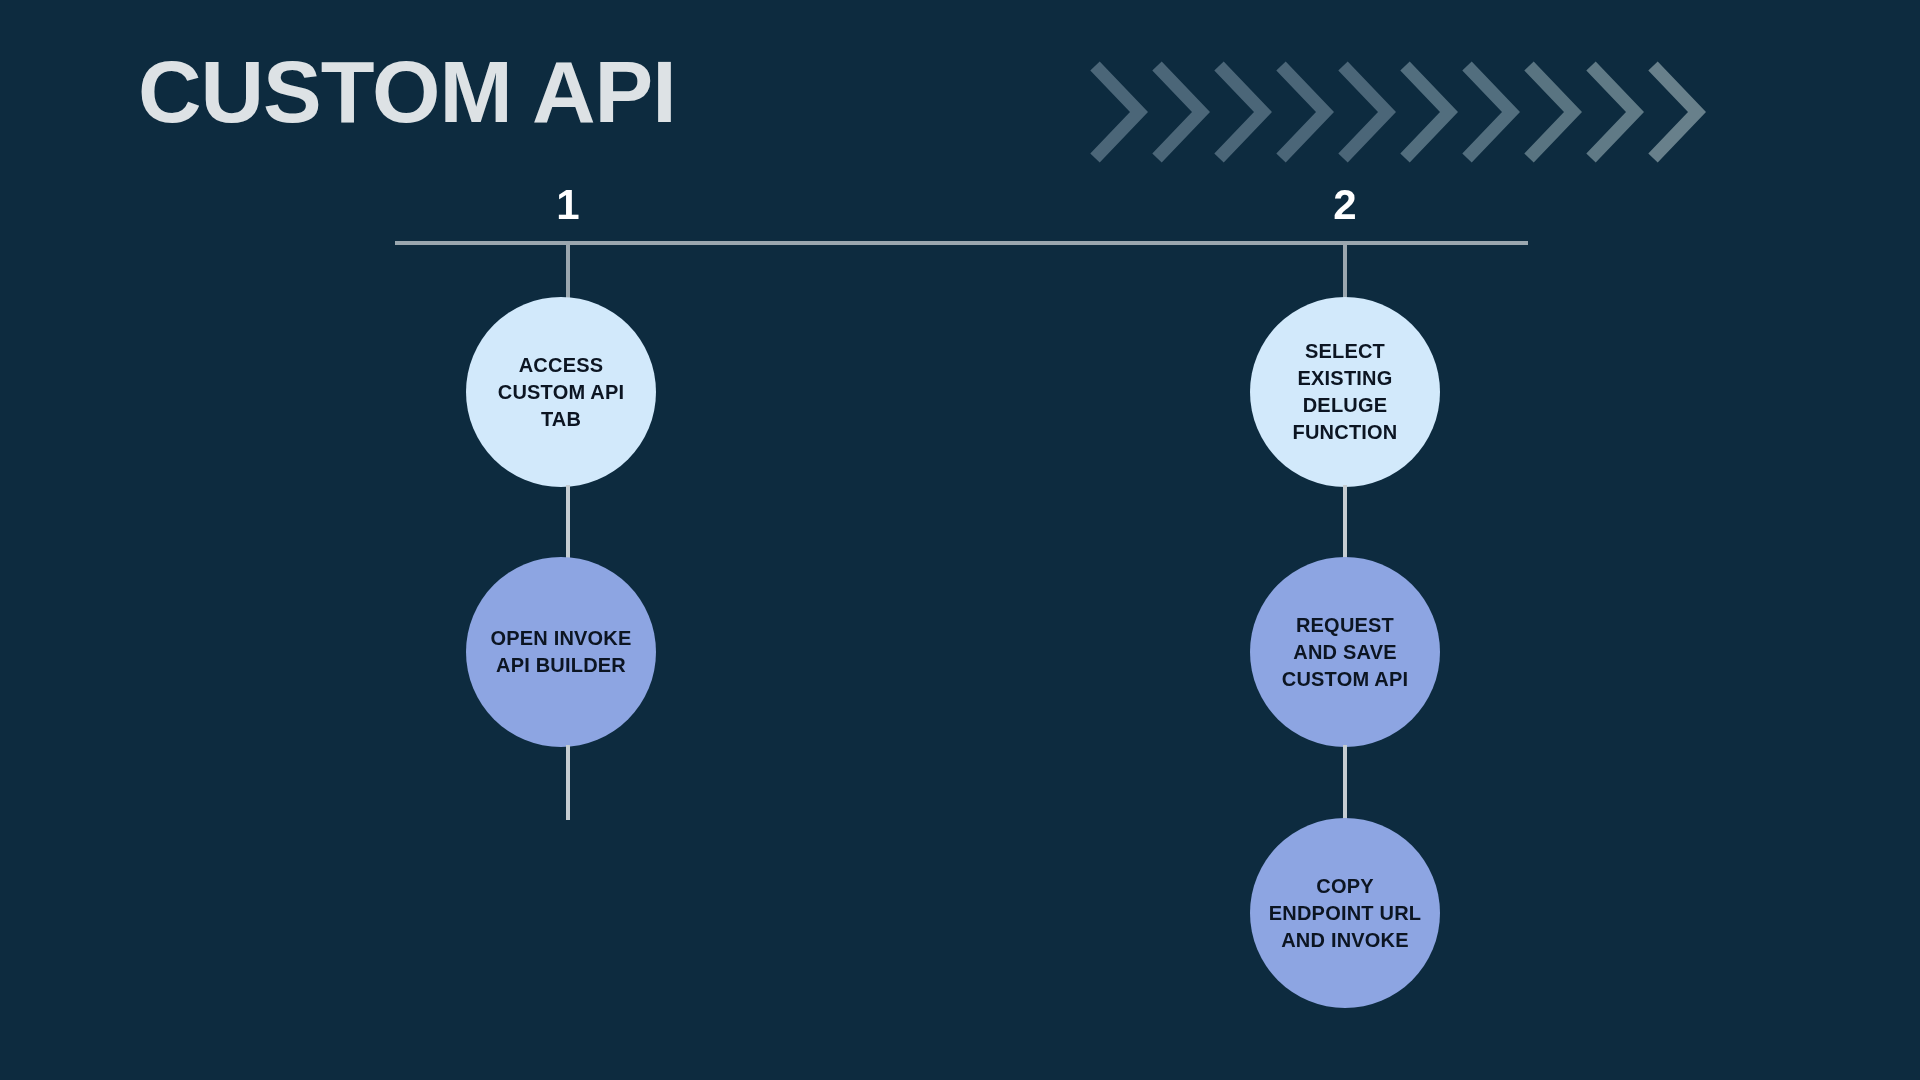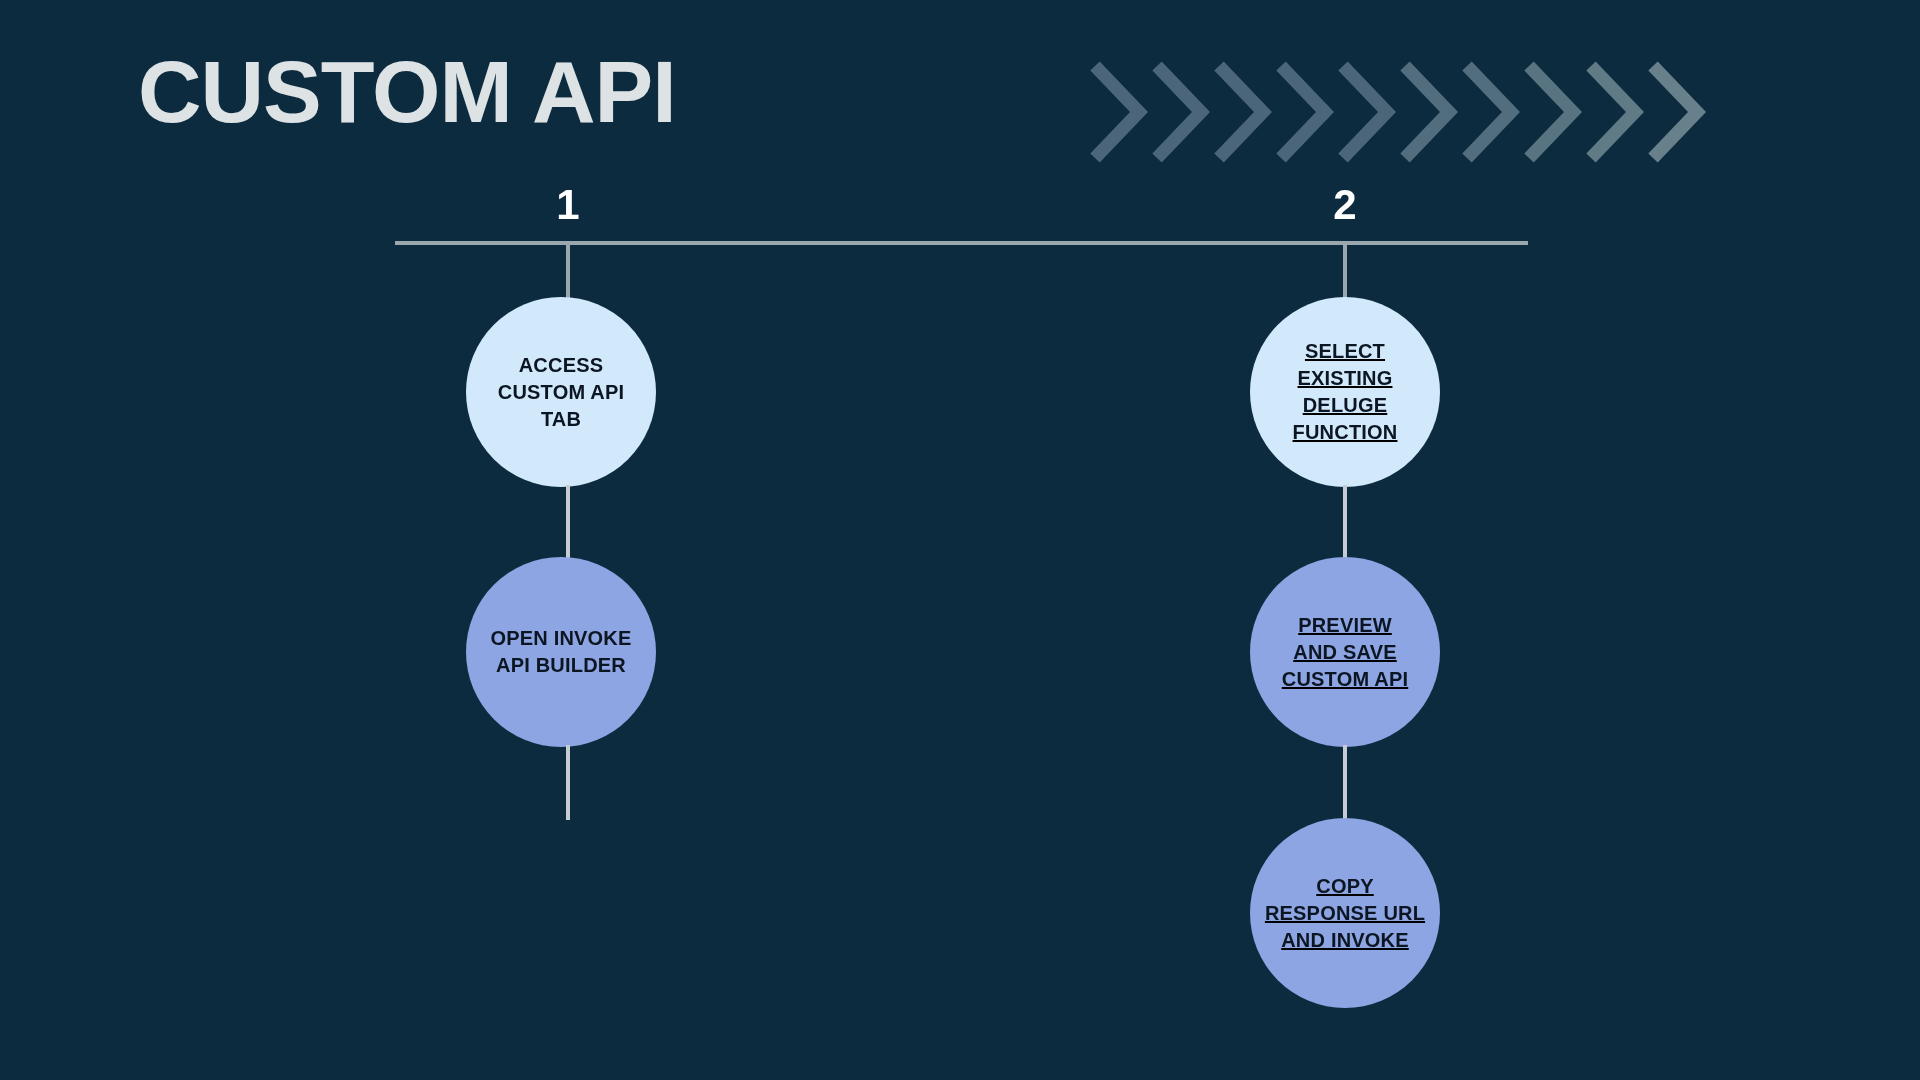--- a/index.html
+++ b/index.html
@@ -78,21 +78,21 @@
     height: 190px;
     border-radius: 50%;
     display: flex;
     align-items: center;
     justify-content: center;
     text-align: center;
   }
   .circle.light  { background: #d2e9fb; }
   .circle.accent { background: #8da5e2; }
   .c-col1 { left: 466px; }
-  .c-col2 { left: 1250px; text-decoration: underline; }
+  .c-col2 { left: 1250px; }
   .row-1 { top: 297px; }
   .row-2 { top: 557px; }
   .row-3 { top: 818px; }
   .circle-label {
     font-size: 20px;
     font-weight: bold;
     color: #0c1522;
     line-height: 1.35;
     letter-spacing: 0.2px;
     white-space: pre-line;
@@ -140,24 +140,24 @@
   <div class="vline stub x-col2"></div>
 
   <div class="circle light c-col2 row-1">
     <div class="circle-label">SELECT
 EXISTING
 DELUGE
 FUNCTION</div>
   </div>
   <div class="vline link-a x-col2"></div>
   <div class="circle accent c-col2 row-2">
-    <div class="circle-label">PREVIEW
+    <div class="circle-label">REQUEST
 AND SAVE
 CUSTOM API</div>
   </div>
   <div class="vline link-b x-col2"></div>
   <div class="circle accent c-col2 row-3">
     <div class="circle-label">COPY
-RESPONSE URL
+ENDPOINT URL
 AND INVOKE</div>
   </div>
 
 </div>
 
 </body></html>

